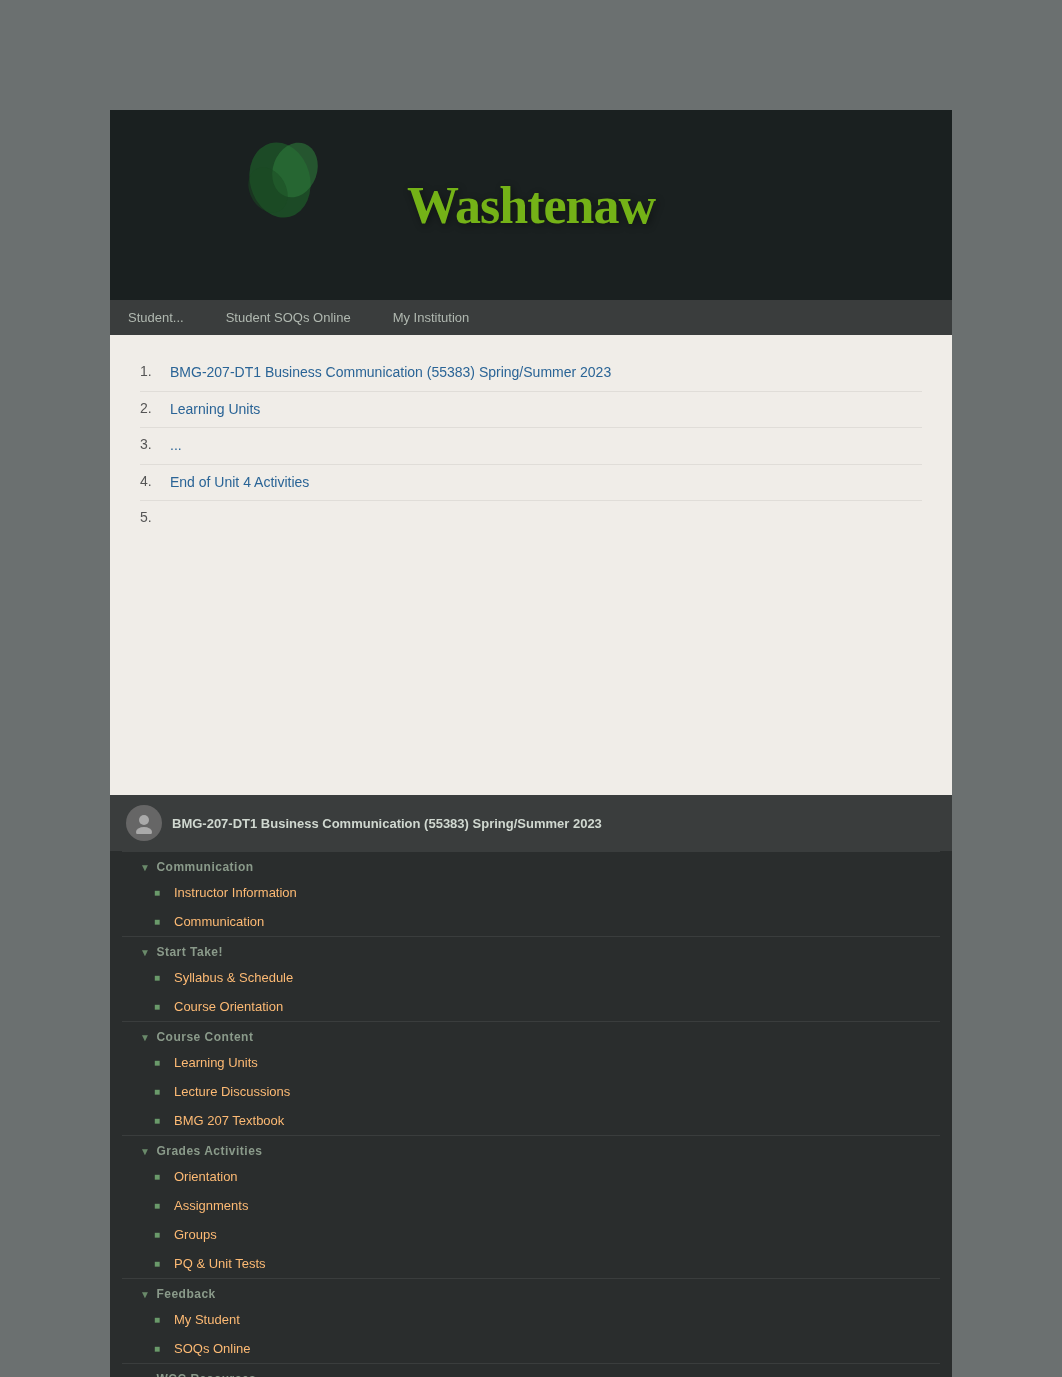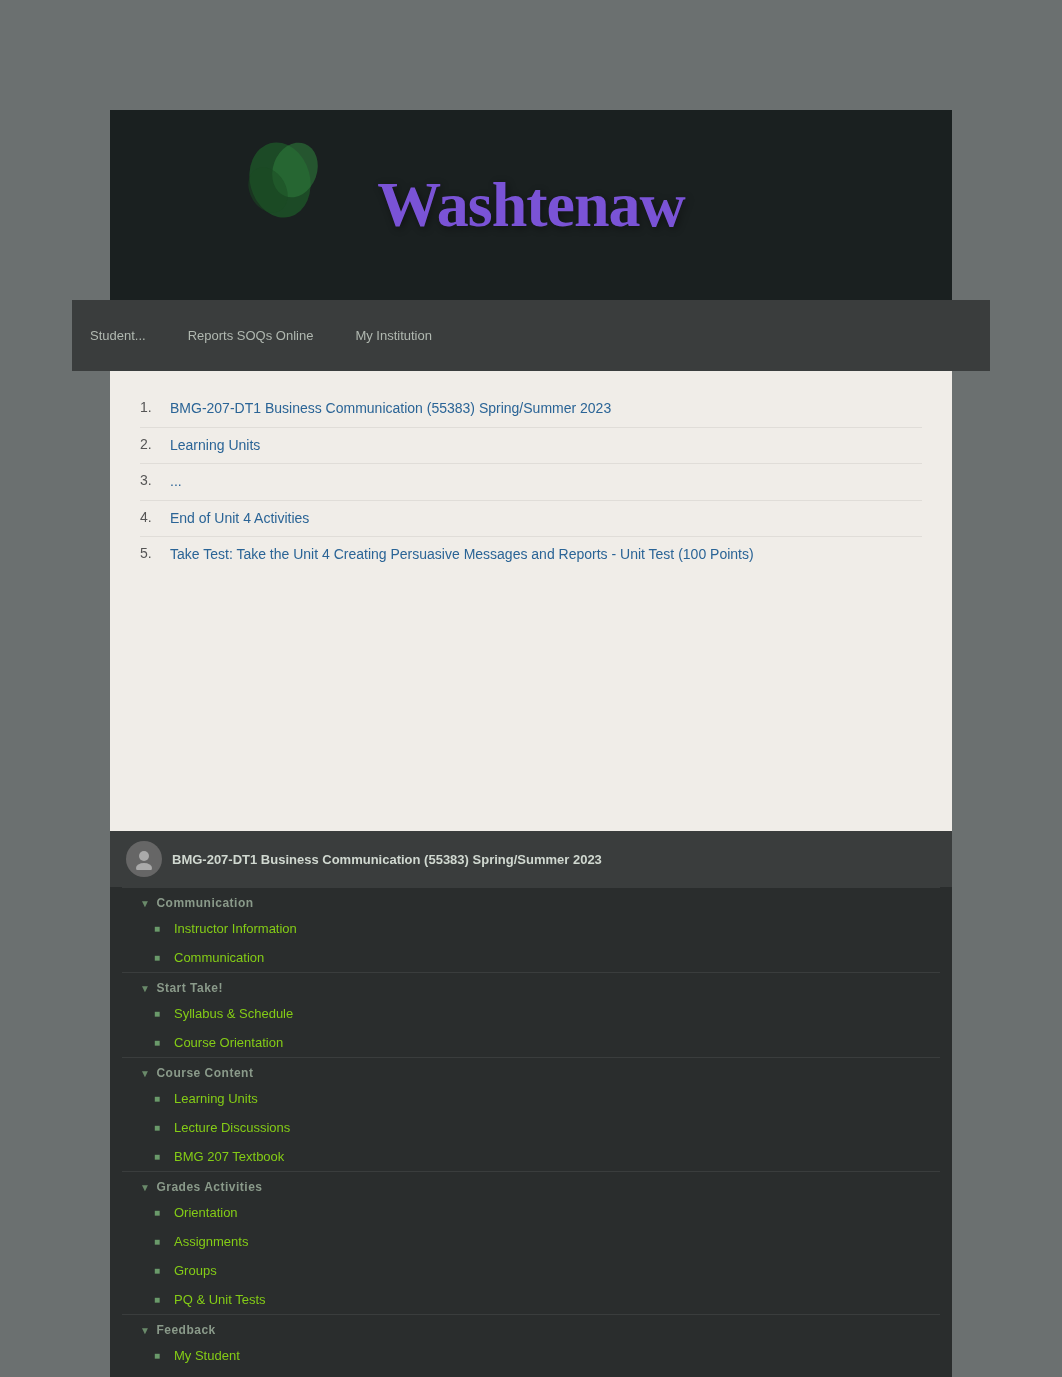--- a/index.html
+++ b/index.html
@@ -32,43 +32,43 @@
       width: 100%;
       height: 100%;
       background: #1a2020;
       display: flex;
       align-items: center;
       justify-content: center;
       position: relative;
     }
 
     .banner-text {
-      color: #8b5cf6;
-      font-size: 64px;
+      color: #84cc16;
+      font-size: 52px;
       font-weight: 900;
       font-family: 'Georgia', serif;
       letter-spacing: -1px;
       opacity: 0.85;
       text-shadow: 2px 2px 8px rgba(0,0,0,0.5);
       text-align: center;
     }
 
     .banner-leaf {
       position: absolute;
       left: 130px;
       top: 30px;
       width: 80px;
       height: 80px;
     }
 
     
     .nav-bar {
       background: #3a3d3d;
-      margin: 0 72px;
-      padding: 24px 12px;
+      margin: 0 110px;
+      padding: 6px 12px;
       display: flex;
       gap: 30px;
       align-items: center;
     }
 
     .nav-item {
       color: #b0b8b0;
       font-size: 13px;
       cursor: pointer;
       padding: 4px 6px;
@@ -181,21 +181,21 @@
       gap: 8px;
     }
 
     .sidebar-item .bullet {
       color: #6a9a6a;
       font-size: 10px;
       min-width: 12px;
     }
 
     .sidebar-item-label {
-      color: #84cc16;
+      color: #fdba74;
     }
   </style>
 </head>
 <body>
 
 <div class="top-area"></div>
 
 <div class="banner-container">
   <div class="banner-logo">
 
@@ -203,21 +203,21 @@
       <ellipse cx="40" cy="40" rx="30" ry="38" fill="#1e5c2a" opacity="0.7" transform="rotate(-15 40 40)"></ellipse>
       <ellipse cx="55" cy="30" rx="22" ry="28" fill="#2d7a3a" opacity="0.6" transform="rotate(20 55 30)"></ellipse>
       <ellipse cx="28" cy="50" rx="18" ry="24" fill="#1a4a22" opacity="0.5" transform="rotate(-30 28 50)"></ellipse>
     </svg>
     <span class="banner-text">Washtenaw</span>
   </div>
 </div>
 
 <div class="nav-bar">
   <span class="nav-item">Student...</span>
-  <span class="nav-item">Reports SOQs Online</span>
+  <span class="nav-item">Student SOQs Online</span>
   <span class="nav-item">My Institution</span>
 </div>
 
 <div class="main-content">
   <ol class="breadcrumb-list">
     <li class="breadcrumb-list-item">
       <span class="breadcrumb-num">1.</span>
       <span class="breadcrumb-link">BMG-207-DT1 Business Communication (55383) Spring/Summer 2023</span>
     </li>
     <li class="breadcrumb-list-item">
@@ -227,21 +227,20 @@
     <li class="breadcrumb-list-item">
       <span class="breadcrumb-num">3.</span>
       <span class="breadcrumb-link">...</span>
     </li>
     <li class="breadcrumb-list-item">
       <span class="breadcrumb-num">4.</span>
       <span class="breadcrumb-link">End of Unit 4 Activities</span>
     </li>
     <li class="breadcrumb-list-item">
       <span class="breadcrumb-num">5.</span>
-      <span class="breadcrumb-link">Take Test: Take the Unit 4 Creating Persuasive Messages and Reports - Unit Test (100 Points)</span>
     </li>
   </ol>
 </div>
 
 <div class="sidebar-panel">
 
   <div class="sidebar-header">
     <div class="sidebar-avatar">
       <svg width="22" height="22" viewBox="0 0 22 22">
         <circle cx="11" cy="8" r="5" fill="#aaa"></circle>

